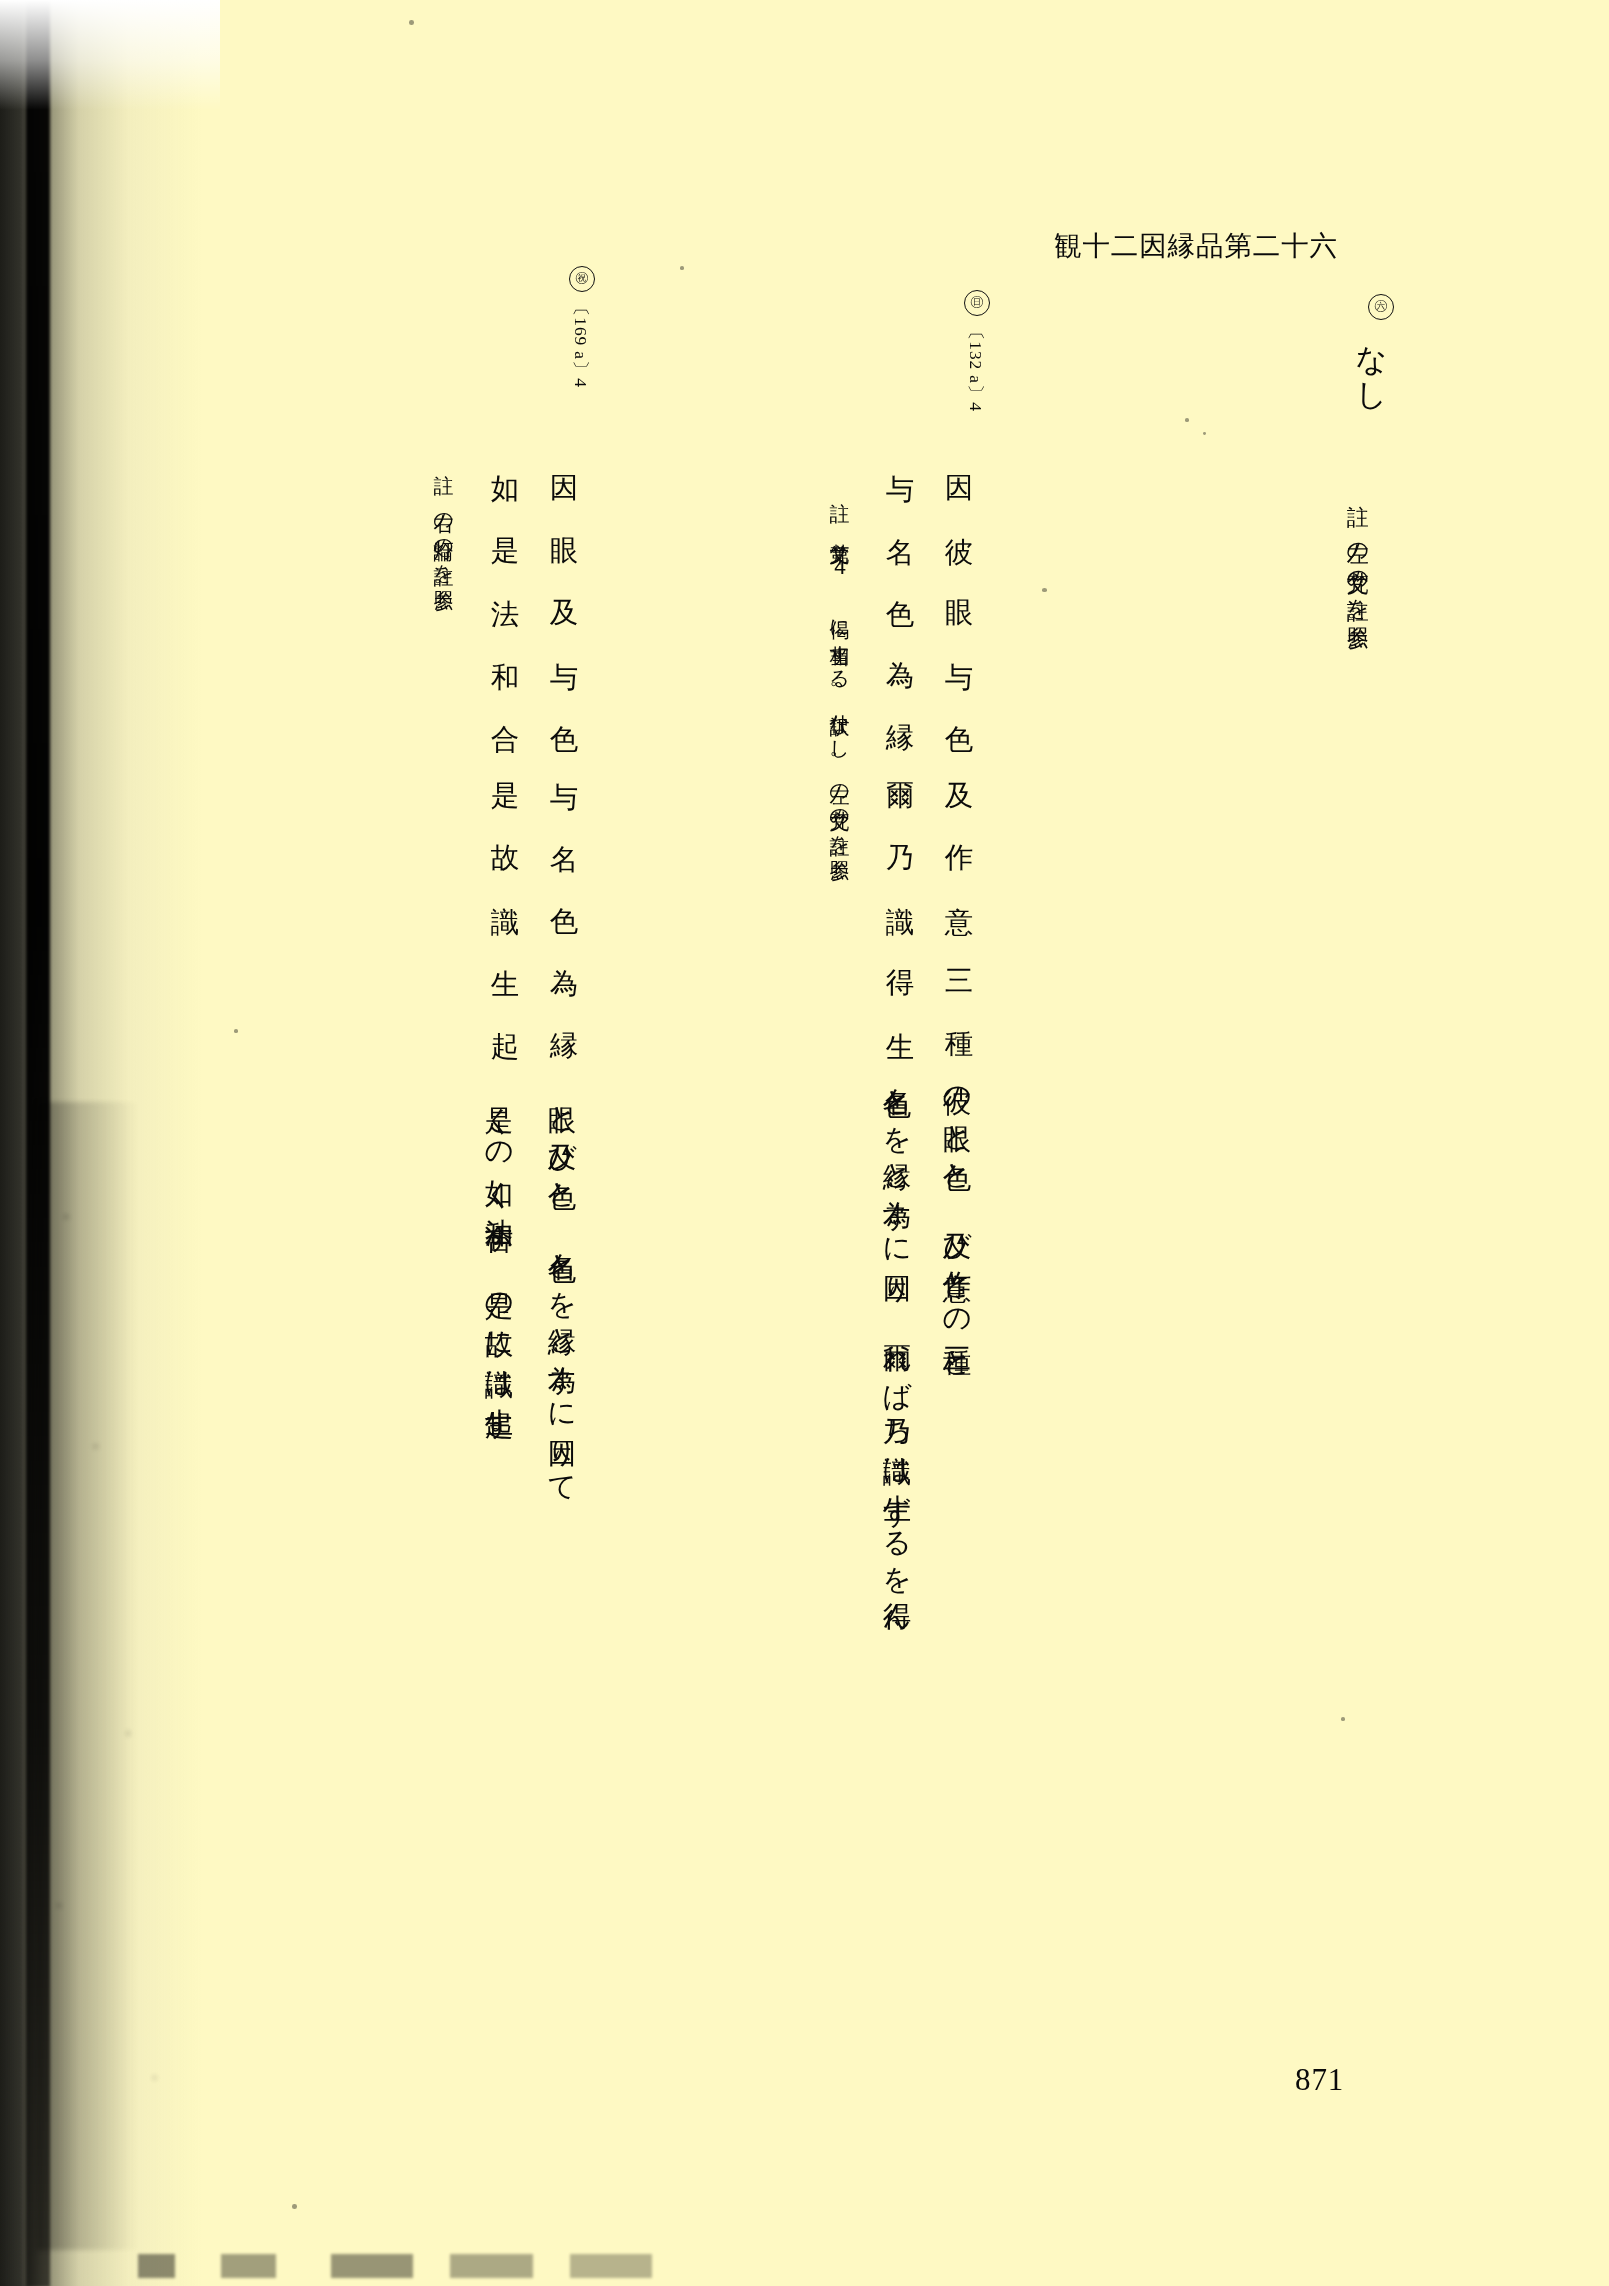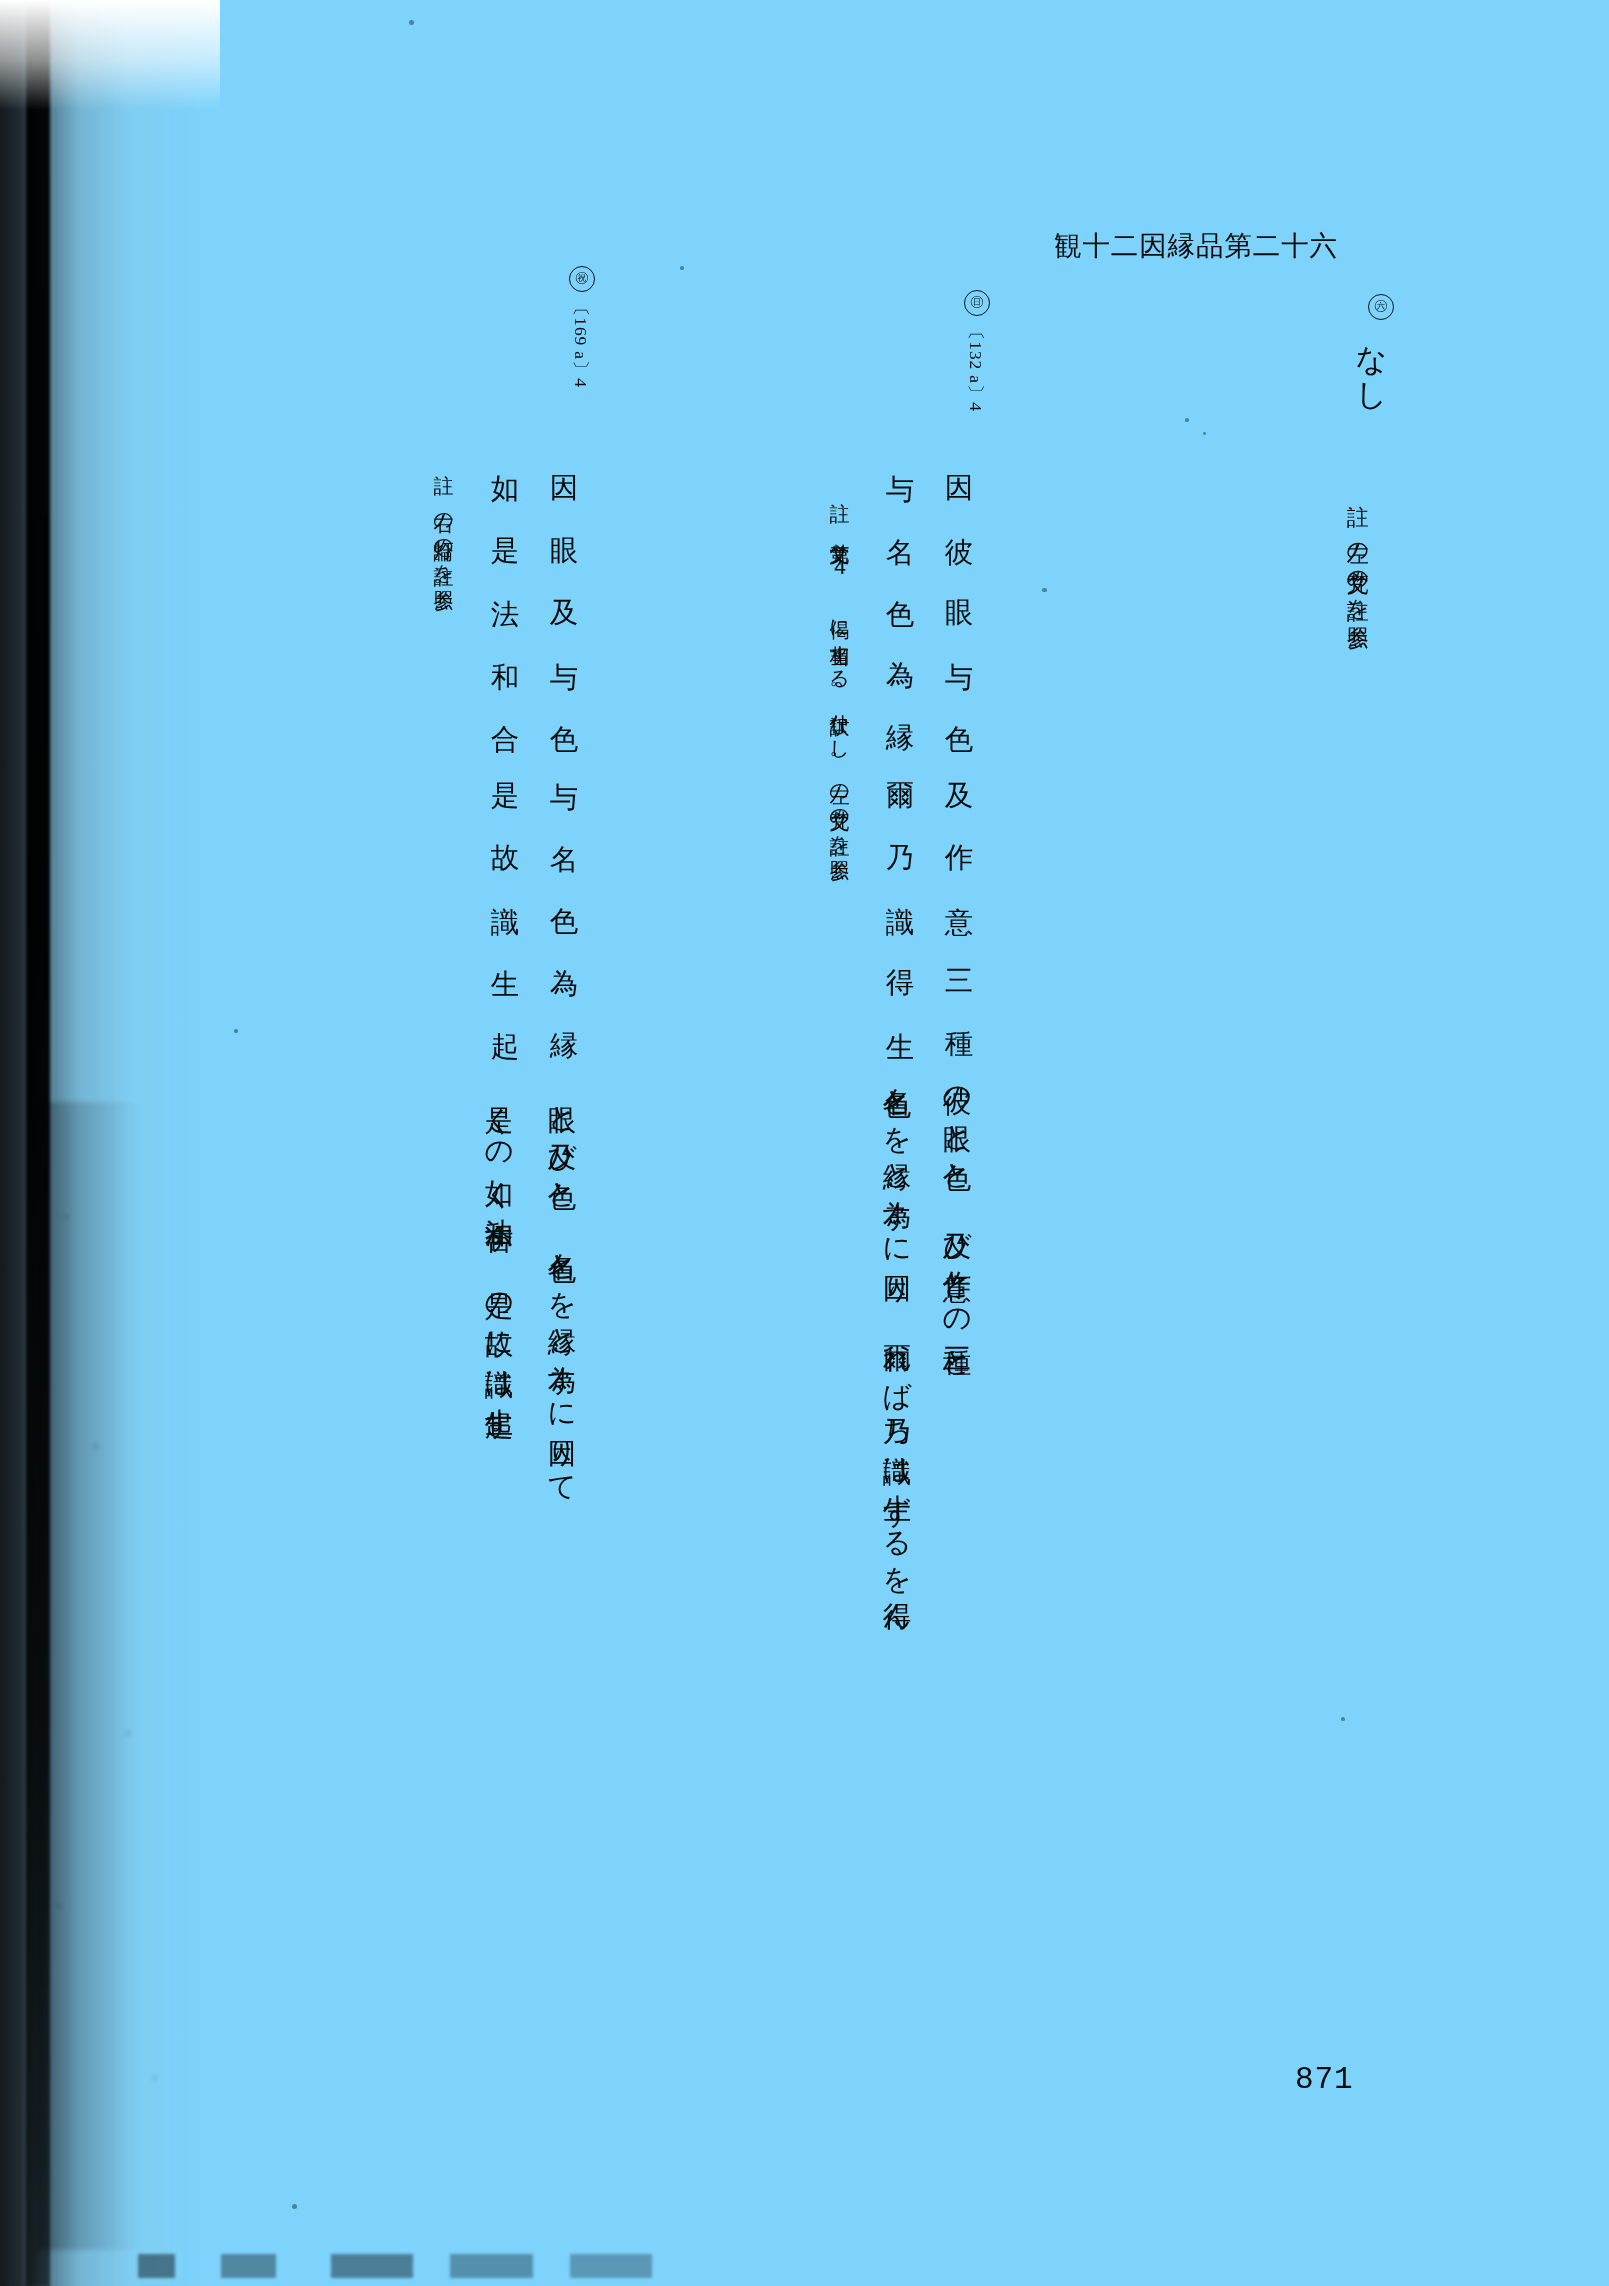--- a/index.html
+++ b/index.html
@@ -13,21 +13,21 @@
     position: relative;
     font-family: "DejaVu Sans", sans-serif;
     color: #0b0b0b;
     overflow: hidden;
   }
 
   
   .page {
     position: absolute;
     inset: 0;
-    background: #7dd3fc;
+    background: #fef9c3;
   }
   .binding-shadow {
     position: absolute;
     left: 0;
     top: 0;
     width: 211px;
     height: 2287px;
     background:
       linear-gradient(to right,
         rgba(10,10,10,0.92) 0px,
@@ -107,21 +107,21 @@
     letter-spacing: 0.9px;
     font-family: "DejaVu Sans", sans-serif;
     white-space: nowrap;
   }
 
   .page-number {
     position: absolute;
     left: 1295px;
     top: 2062px;
     font-size: 31px;
-    font-family: Liberation Mono, monospace;
+    font-family: Liberation Serif, serif;
     letter-spacing: 0.9px;
   }
 
   
   .vcol {
     position: absolute;
     writing-mode: vertical-rl;
     text-orientation: upright;
     font-family: "DejaVu Sans", sans-serif;
     line-height: 1.35;

